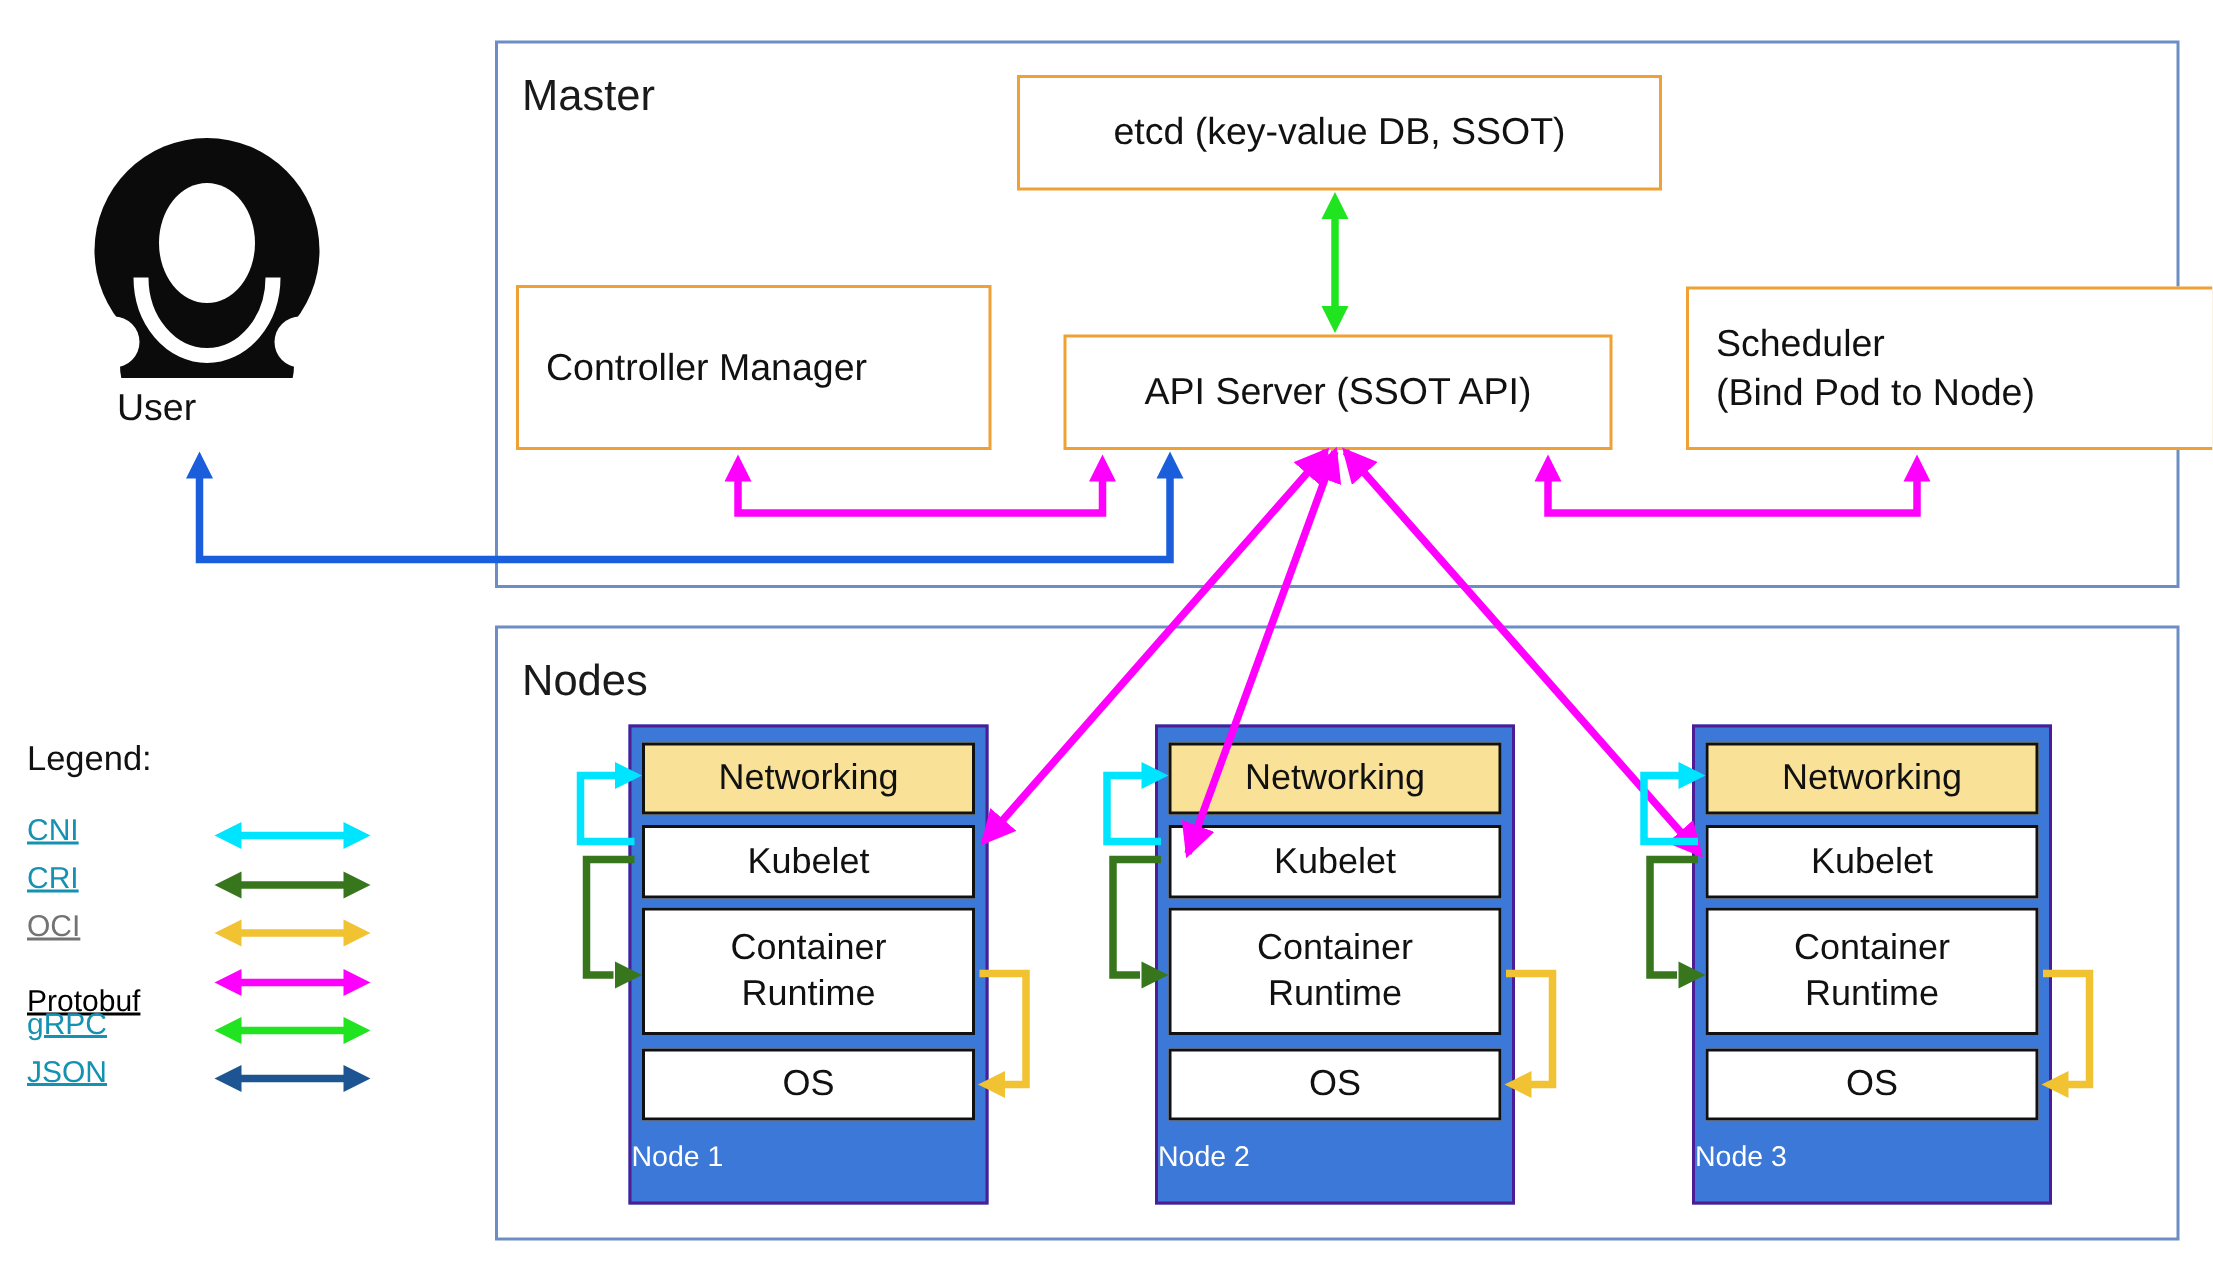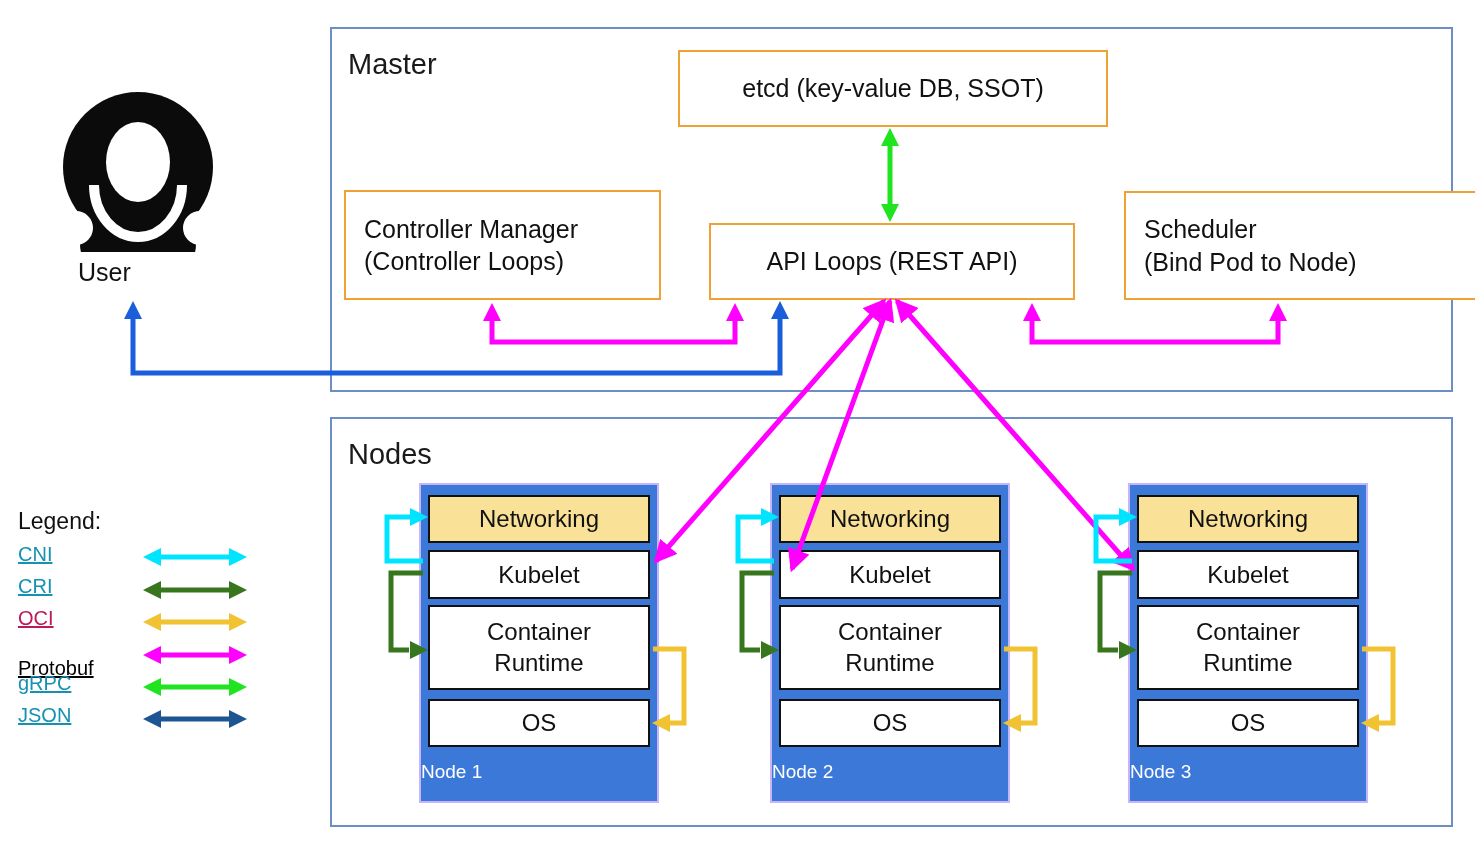--- a/index.html
+++ b/index.html
@@ -7,21 +7,21 @@
     position:relative;width:1475px;height:852px;background:#fff;overflow:hidden;
     font-family:"Liberation Sans",sans-serif;color:#111;
   }
   .abs{position:absolute;}
   .frame{border:2px solid var(--frame-border);background:transparent;box-sizing:border-box;}
   .frame-title{font-size:29px;color:#1a1a1a;}
   .obox{border:2px solid var(--box-border);background:#fff;box-sizing:border-box;
         display:flex;align-items:center;justify-content:center;font-size:25px;color:#111;}
   .obox.left{justify-content:flex-start;padding-left:18px;}
   .obox .lines{line-height:1.3;}
-  .node{background:var(--node-fill);border:2px solid #c4b5fd;box-sizing:border-box;}
+  .node{background:var(--node-fill);border:2px solid #4c1d95;box-sizing:border-box;}
   .layer{position:absolute;left:7px;width:222px;border:2px solid #111;background:#fff;box-sizing:border-box;
          display:flex;align-items:center;justify-content:center;font-size:24px;color:#111;text-align:center;}
   .layer.tan{background:var(--networking-fill);}
   .layer .wrapnarrow{display:inline-block;max-width:150px;line-height:1.28;}
   .node-label{position:absolute;left:0;right:0;text-align:left;color:#fff;font-size:19px;}
   .legend-title{font-size:23px;color:#111;}
   .legend-link{font-size:20px;text-decoration:underline;cursor:pointer;text-align:right;}
   .user-label{font-size:25px;text-align:left;color:#111;}
   svg.overlay{position:absolute;left:0;top:0;pointer-events:none;z-index:10;}
 </style>
@@ -43,25 +43,24 @@
   <div class="abs user-label" style="left:78px;top:258px;width:120px;">User</div>
 
   <div class="abs frame" style="left:330px;top:27px;width:1123px;height:365px;"></div>
   <div class="abs frame-title" style="left:348px;top:48px;">Master</div>
 
   <div class="abs obox" style="left:678px;top:50px;width:430px;height:77px;">etcd (key-value DB, SSOT)</div>
 
   <div class="abs obox left" style="left:344px;top:190px;width:317px;height:110px;">
     <div class="lines">
       <div>Controller Manager</div>
-      <div>(Controller Loops)</div>
     </div>
   </div>
 
-  <div class="abs obox" style="left:709px;top:223px;width:366px;height:77px;">API Loops (REST API)</div>
+  <div class="abs obox" style="left:709px;top:223px;width:366px;height:77px;">API Server (SSOT API)</div>
 
   <div class="abs obox left" style="left:1124px;top:191px;width:353px;height:109px;">
     <div class="lines">
       <div>Scheduler</div>
       <div>(Bind Pod to Node)</div>
     </div>
   </div>
 
   <div class="abs frame" style="left:330px;top:417px;width:1123px;height:410px;"></div>
   <div class="abs frame-title" style="left:348px;top:438px;">Nodes</div>
@@ -89,24 +88,24 @@
   <div class="abs node" style="left:1128px;top:483px;width:240px;height:320px;">
     <div class="layer tan" style="top:10px;height:48px;">Networking</div>
     <div class="layer" style="top:65px;height:49px;">Kubelet</div>
     <div class="layer" style="top:120px;height:85px;">
         <span class="wrapnarrow">Container Runtime</span>
       </div>
     <div class="layer" style="top:214px;height:48px;">OS</div>
     <div class="node-label" style="top:276px;">Node 3</div>
   </div>
 
-  <div class="abs legend-title" style="left:18px;top:508px;">Legend:</div>
+  <div class="abs legend-title" style="left:18px;top:492px;">Legend:</div>
   <div class="abs legend-link" style="left: 18px; top: 543px; color: rgb(21, 145, 178);">CNI</div>
   <div class="abs legend-link" style="left: 18px; top: 575px; color: rgb(21, 145, 178);">CRI</div>
-  <div class="abs legend-link" style="left: 18px; top: 607px; color: #be185d; text-decoration: underline;">OCI</div>
+  <div class="abs legend-link" style="left: 18px; top: 607px; color: #737373; text-decoration: underline;">OCI</div>
   <div class="abs legend-link" style="left: 18px; top: 657px; color: #000000;">Protobuf</div>
   <div class="abs legend-link" style="left: 18px; top: 672px; color: rgb(21, 145, 178);">gRPC</div>
   <div class="abs legend-link" style="left: 18px; top: 704px; color: rgb(21, 145, 178);">JSON</div>
 
   <svg class="overlay" width="1475" height="852" viewBox="0 0 1475 852">
     <defs>
       <marker id="mh" viewBox="0 0 10 10" refX="8.5" refY="5" markerWidth="4.6" markerHeight="4.6" orient="auto">
         <path d="M0,0 L10,5 L0,10 Z" fill="#FF00FF"></path>
       </marker>
       <marker id="mhr" viewBox="0 0 10 10" refX="8.5" refY="5" markerWidth="4.6" markerHeight="4.6" orient="auto-start-reverse">

